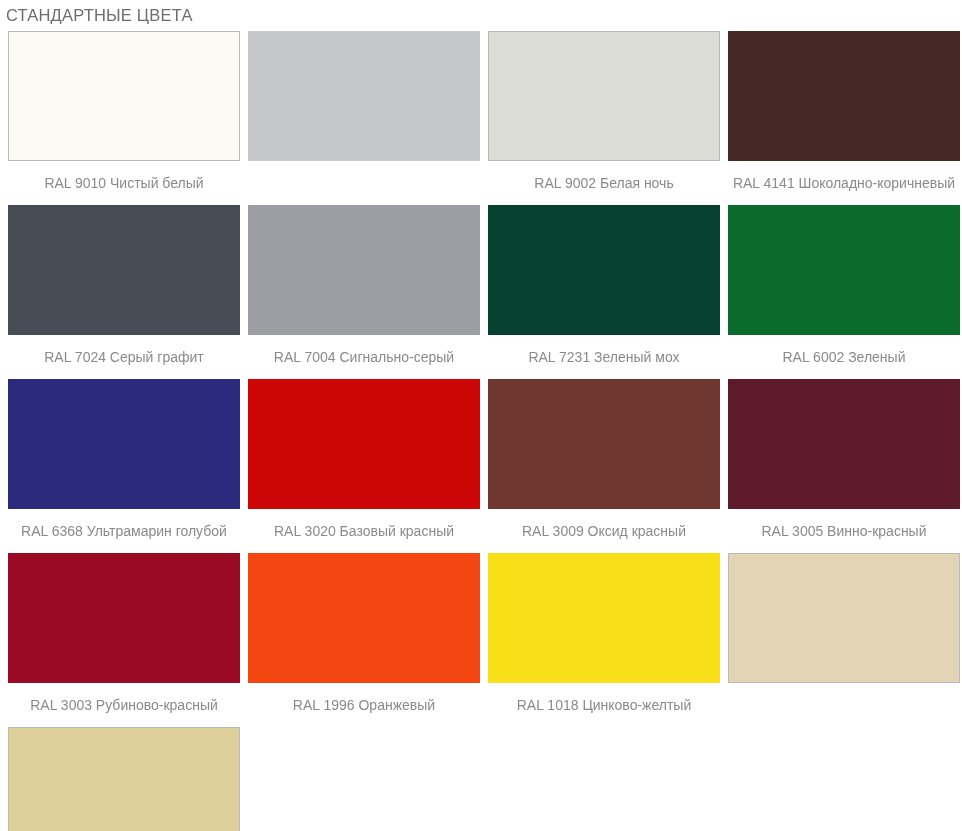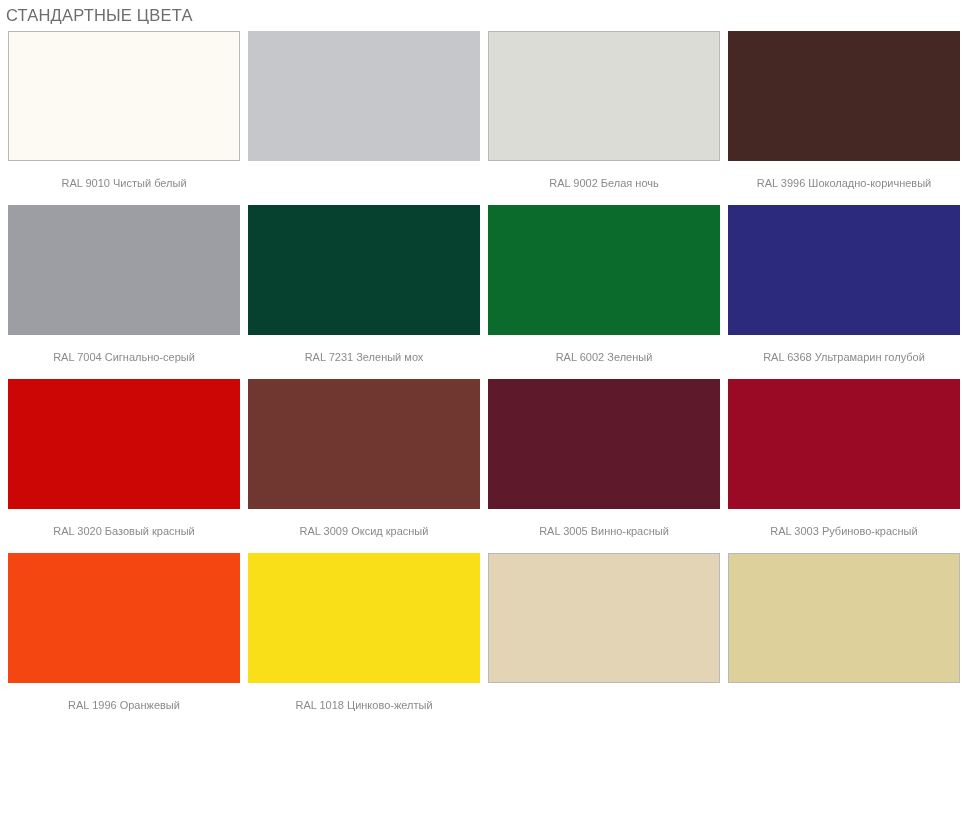--- a/index.html
+++ b/index.html
@@ -49,21 +49,21 @@
     height: 130px;
     box-sizing: border-box;
     display: block;
   }
   .swatch-chip.bordered {
     border: 1px solid #b9b9b9;
   }
   .swatch-label {
     display: block;
     text-align: center;
-    font-size: 11px;
+    font-size: 14px;
     color: #8a8a8a;
     line-height: 14px;
     padding: 15px 2px 15px 2px;
     white-space: nowrap;
     overflow: hidden;
   }
 </style>
 </head>
 <body>
 
@@ -78,21 +78,25 @@
       </div>
       <div class="swatch-cell">
         <div class="swatch-chip" style="background-color: rgb(197, 199, 203);"></div>
       </div>
       <div class="swatch-cell">
         <div class="swatch-chip bordered" style="background-color: rgb(219, 220, 213);"></div>
         <span class="swatch-label">RAL 9002 Белая ночь</span>
       </div>
       <div class="swatch-cell">
         <div class="swatch-chip" style="background-color: rgb(69, 39, 35);"></div>
-        <span class="swatch-label">RAL 3996 Шоколадно-коричневый</span>
+        <span class="swatch-label">RAL 4141 Шоколадно-коричневый</span>
+      </div>
+      <div class="swatch-cell">
+        <div class="swatch-chip" style="background-color: rgb(71, 75, 84);"></div>
+        <span class="swatch-label">RAL 7024 Серый графит</span>
       </div>
       <div class="swatch-cell">
         <div class="swatch-chip" style="background-color: rgb(156, 158, 163);"></div>
         <span class="swatch-label">RAL 7004 Сигнально-серый</span>
       </div>
       <div class="swatch-cell">
         <div class="swatch-chip" style="background-color: rgb(6, 64, 47);"></div>
         <span class="swatch-label">RAL 7231 Зеленый мох</span>
       </div>
       <div class="swatch-cell">

